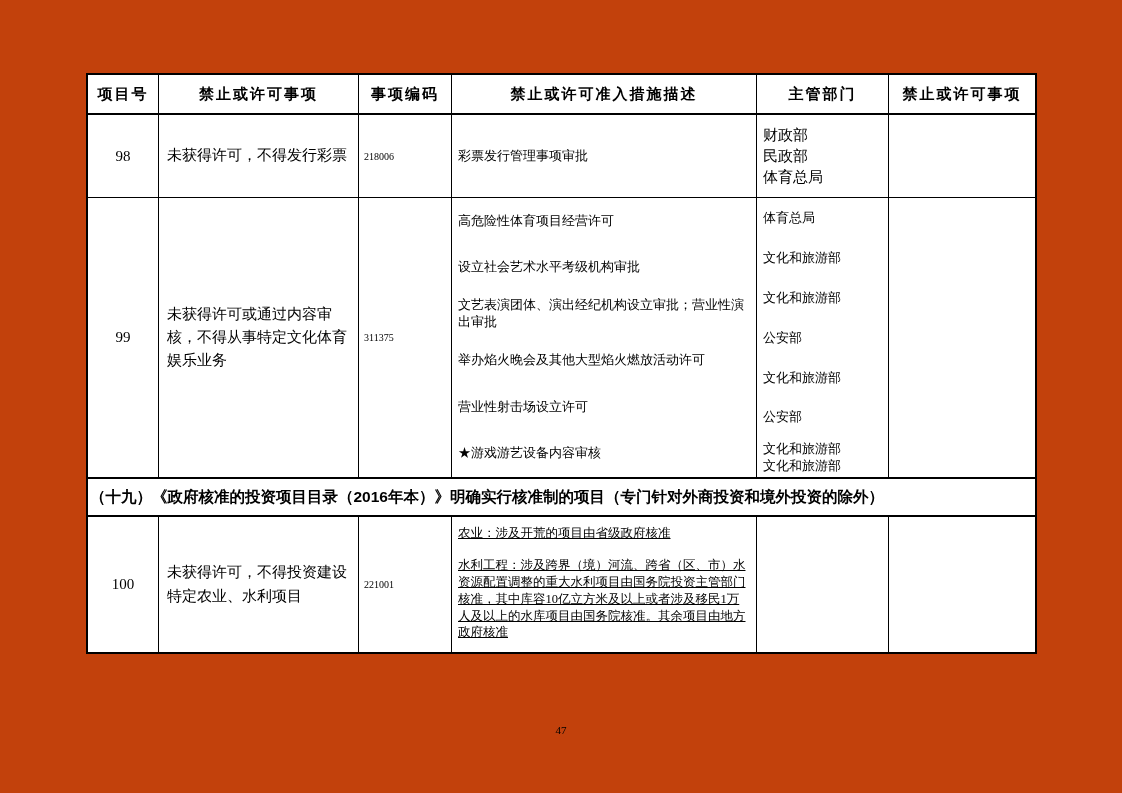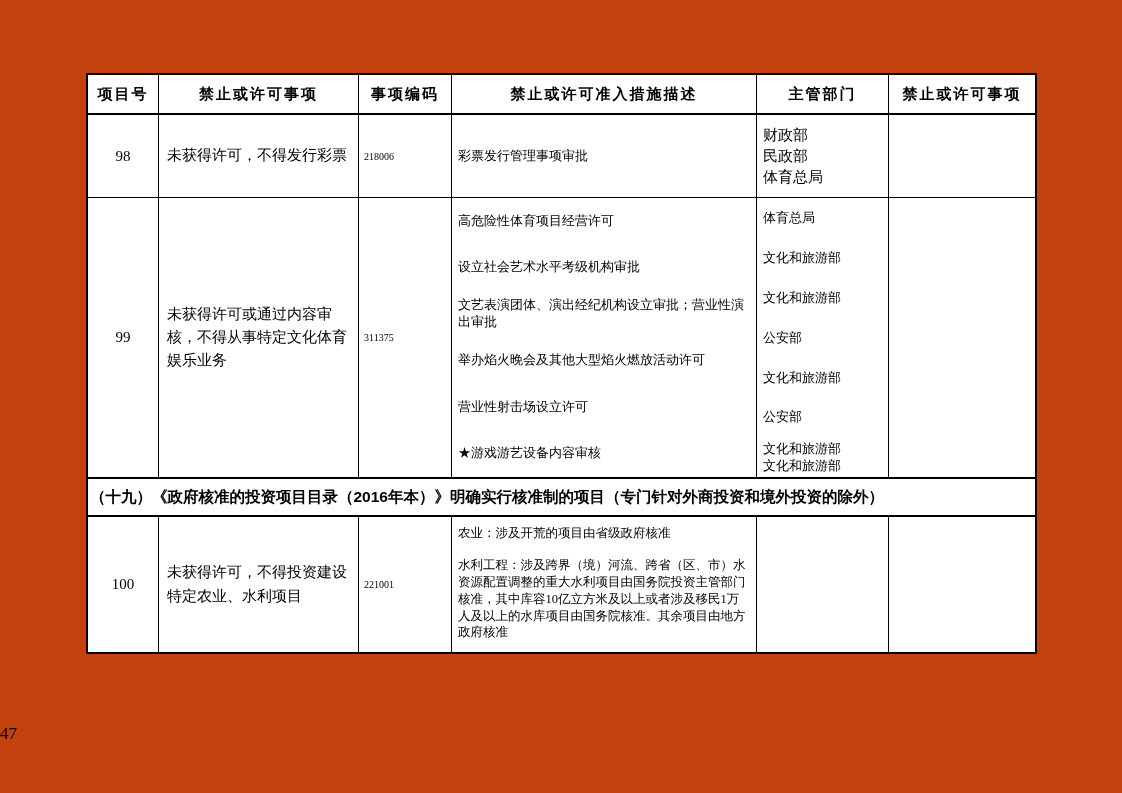--- a/index.html
+++ b/index.html
@@ -130,29 +130,29 @@
     font-size: 15.5px;
     white-space: nowrap;
   }
 
   
   .cell-measures100 {
     font-size: 12.5px;
     line-height: 1.35;
     padding: 8px 6px 0 6px;
   }
-  .cell-measures100 .m100-block { margin-bottom: 15px; }
+  .cell-measures100 .m100-block { margin-bottom: 15px; text-decoration: underline; }
 
   .page-number {
     position: absolute;
     top: 724px;
     left: 0;
     width: 100%;
-    text-align: left;
-    font-size: 17px;
+    text-align: center;
+    font-size: 11px;
   }
 </style>
 </head>
 <body>
 
 <div class="page">
 
   <div class="doc-table">
 
     <div class="grid-row hrow">

